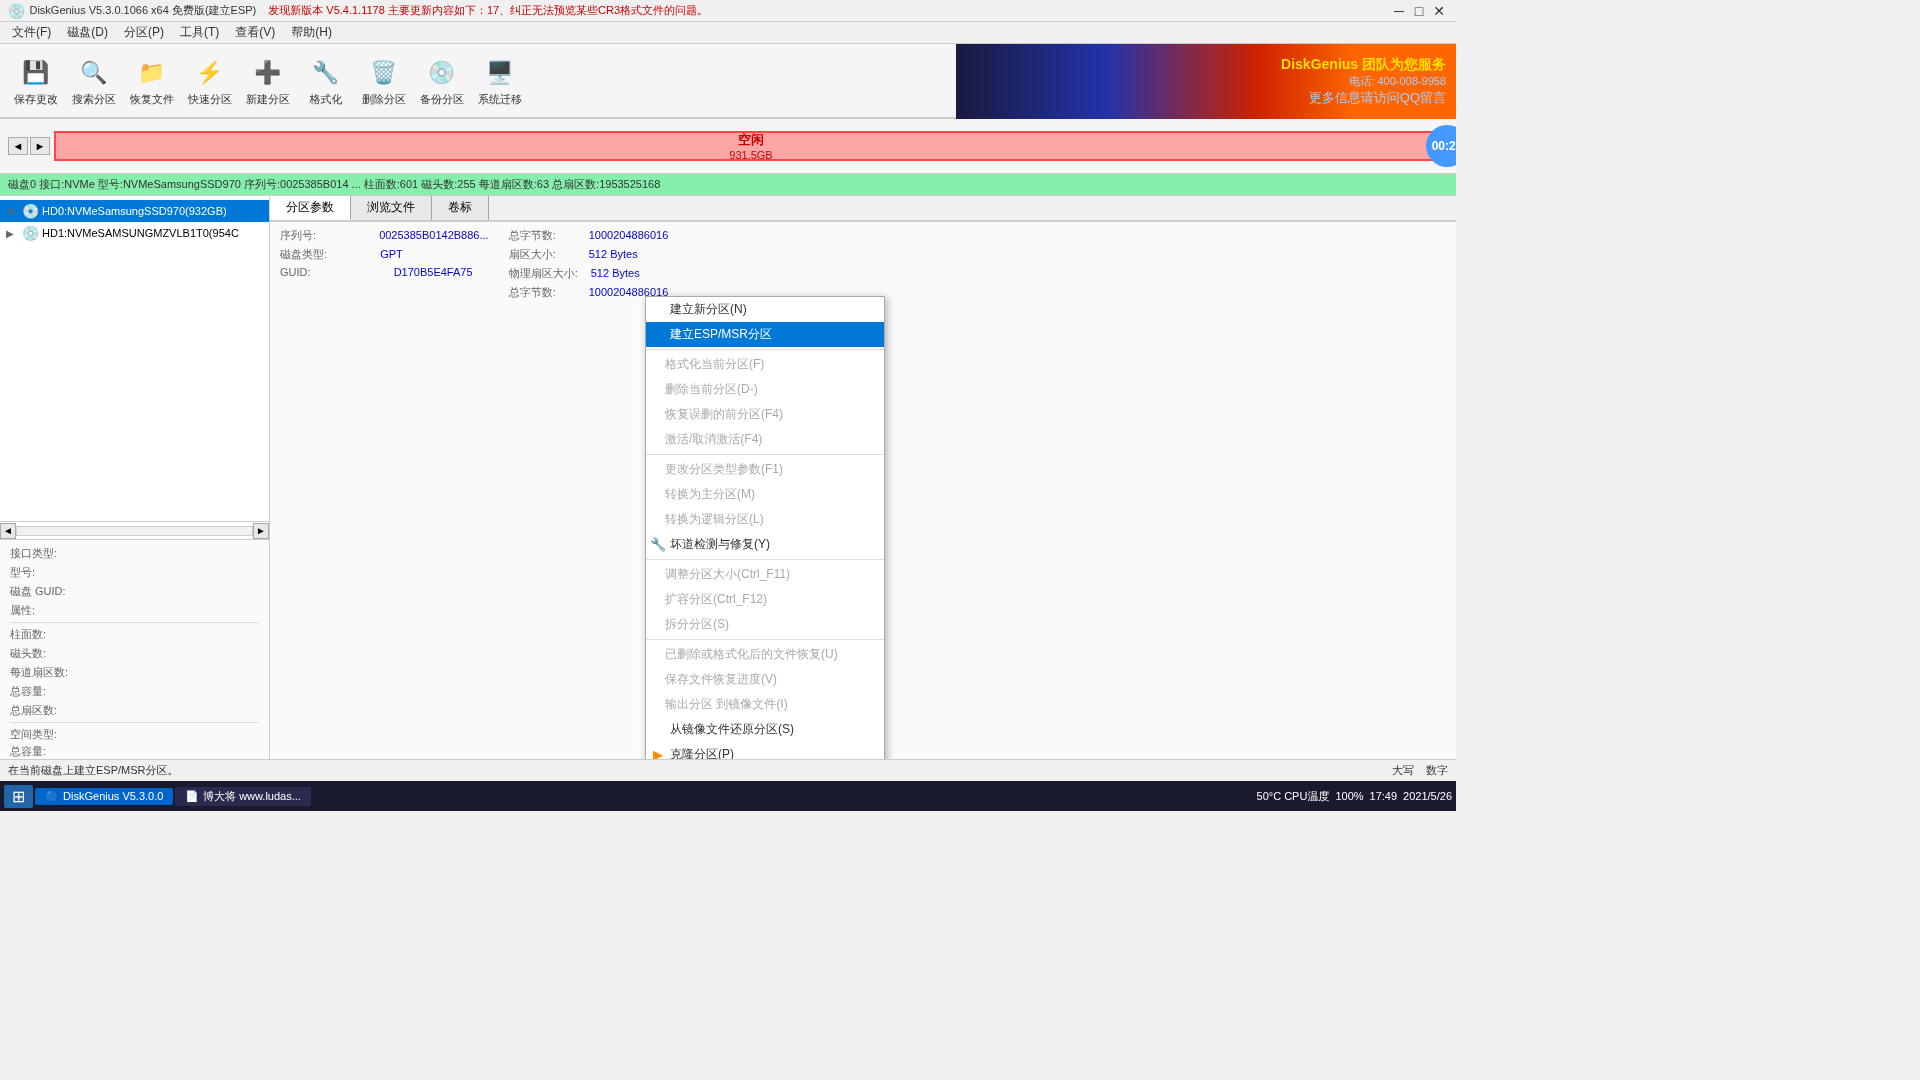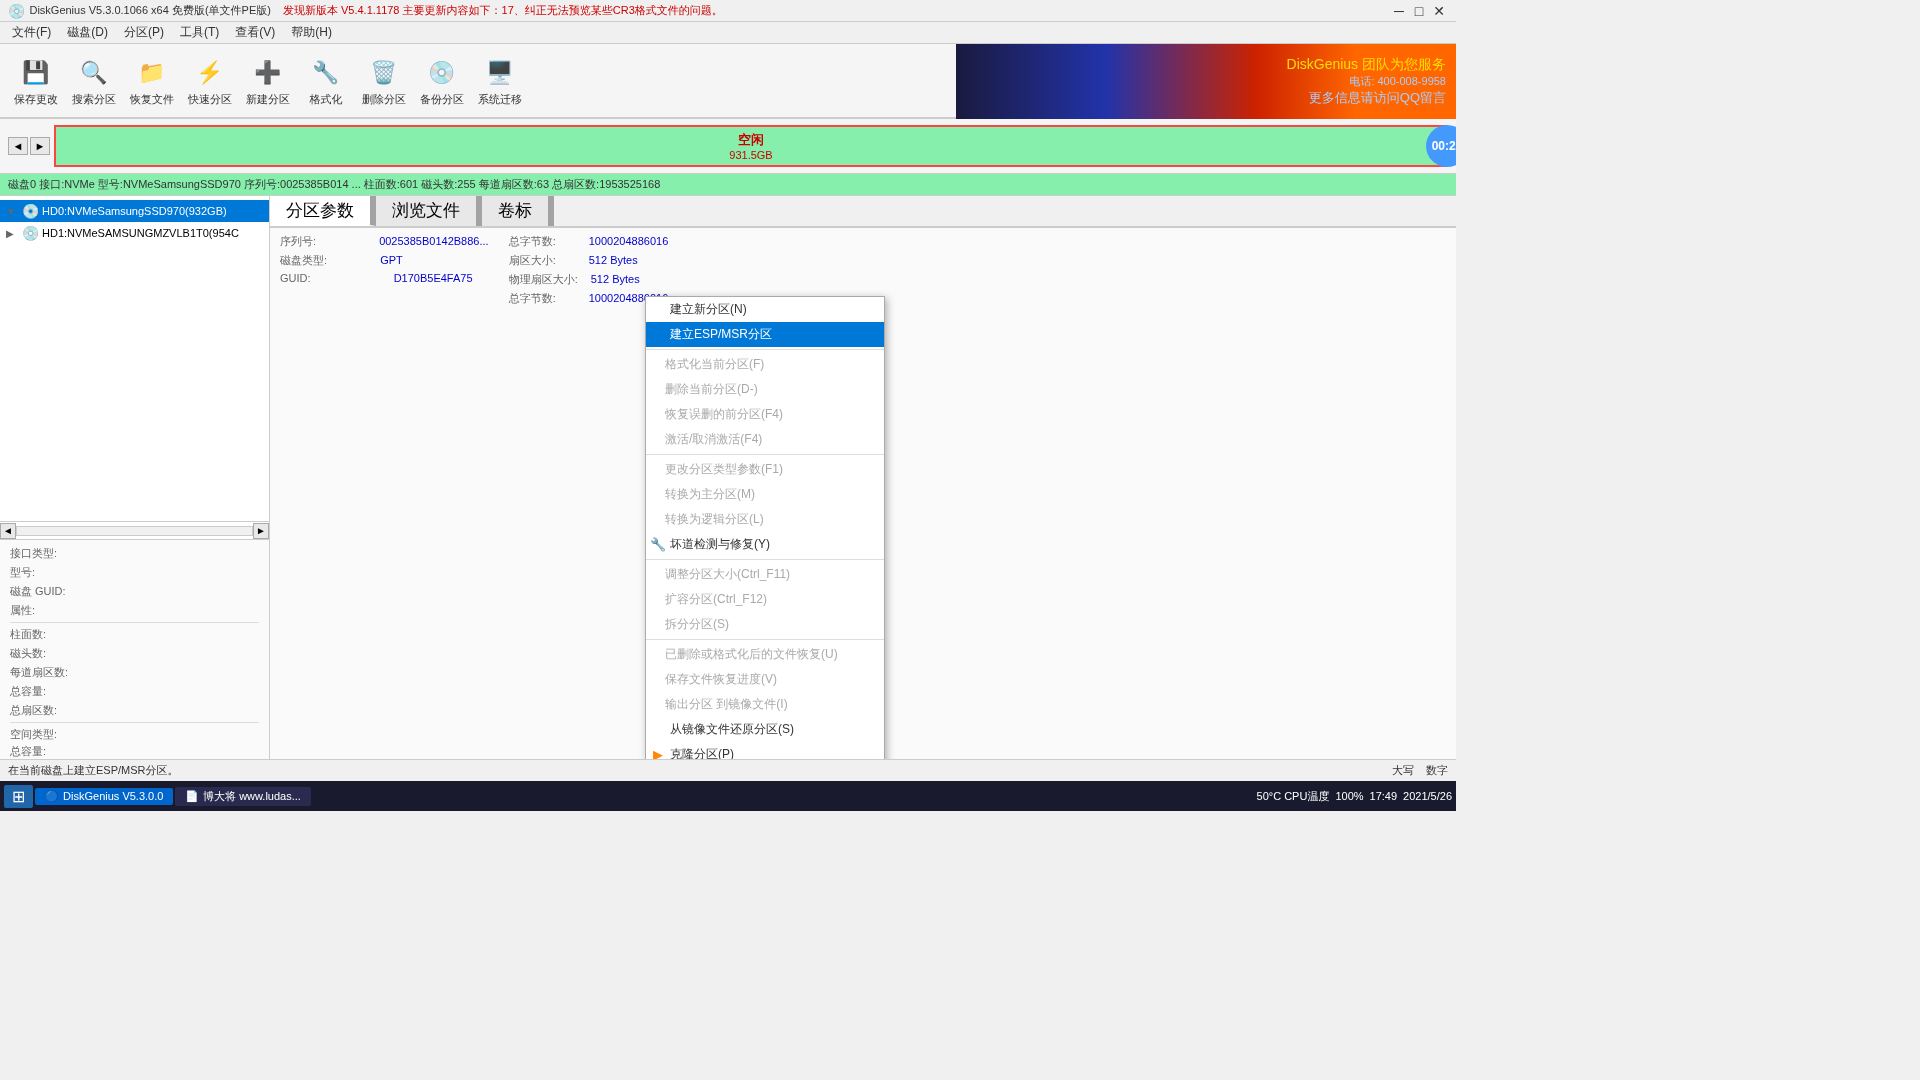--- a/index.html
+++ b/index.html
@@ -40,21 +40,21 @@
     .expander { width: 12px; font-size: 10px; color: #666; }
     
     
     .right-panel { flex: 1; background: white; display: flex; flex-direction: column; overflow: hidden; position: relative; }
     
     
     .disk-info-bar { background: #86efac; padding: 3px 8px; border-bottom: 1px solid #ccc; font-size: 11px; color: #333; }
     
     
     .partition-tabs { display: flex; border-bottom: 1px solid #ccc; background: #f0f0f0; }
-    .part-tab { padding: 3px 16px; border-right: 6px solid #a3a3a3; cursor: pointer; font-size: 17px; background: #e8e8e8; }
+    .part-tab { padding: 3px 16px; border-right: 1px solid #a3a3a3; cursor: pointer; font-size: 12px; background: #e8e8e8; }
     .part-tab.active { background: white; border-bottom: 1px solid white; }
 
     
     .partition-table { flex: 1; overflow: auto; }
     .partition-table table { width: 100%; border-collapse: collapse; font-size: 12px; }
     .partition-table th { background: #e8e8e8; border: 1px solid #ccc; padding: 3px 8px; text-align: left; font-weight: normal; white-space: nowrap; }
     .partition-table td { border: 1px solid #ddd; padding: 2px 8px; white-space: nowrap; }
     
     
     .context-menu { position: absolute; top: 100px; left: 375px; width: 240px; background: white; border: 1px solid #aaa; box-shadow: 2px 2px 8px rgba(0,0,0,0.3); z-index: 100; }
@@ -87,21 +87,21 @@
     .icon-delete { color: #cc2200; }
     .icon-backup { color: #2266aa; }
     .icon-sysimg { color: #445566; }
   </style>
 </head>
 <body>
 
 <div class="title-bar">
   <div class="title-bar-left">
     <span style="font-size:14px;">💿</span>
-    <span style="font-size:11px;">DiskGenius V5.3.0.1066 x64 免费版(单文件PE版)</span>
+    <span style="font-size:11px;">DiskGenius V5.3.0.1066 x64 免费版(建立ESP)</span>
     <span class="update-notice">发现新版本 V5.4.1.1178 主要更新内容如下：17、纠正无法预览某些CR3格式文件的问题。</span>
   </div>
   <div class="title-bar-right">
     <button class="title-btn">─</button>
     <button class="title-btn">□</button>
     <button class="title-btn close">✕</button>
   </div>
 </div>
 
 <div class="menu-bar">
@@ -146,33 +146,33 @@
     <div class="tool-icon icon-backup">💿</div>
     <div class="tool-label">备份分区</div>
   </div>
   <div class="tool-btn">
     <div class="tool-icon icon-sysimg">🖥️</div>
     <div class="tool-label">系统迁移</div>
   </div>
 
   <div class="banner" style="right:0;top:0;position:absolute;width:500px;height:75px;background:linear-gradient(90deg,#1a1a3e,#2233aa 30%,#cc2200 60%,#ff6600 80%);display:flex;align-items:center;overflow:hidden;">
     <div style="margin-left:20px;text-align:right;flex:1;padding-right:10px;">
-      <div style="color:#ffdd00;font-size:14px;font-weight:normal;">DiskGenius 团队为您服务</div>
+      <div style="color:#ffdd00;font-size:14px;font-weight:bold;">DiskGenius 团队为您服务</div>
       <div style="color:#aaccff;font-size:11px;">电话: 400-008-9958</div>
       <div style="color:#aaccff;font-size:13px;">更多信息请访问QQ留言</div>
     </div>
   </div>
 </div>
 
 <div class="disk-visual">
   <div class="nav-arrows">
     <button class="nav-btn">◄</button>
     <button class="nav-btn">►</button>
   </div>
-  <div style="flex:1;height:42px;border:2px solid #ff4444;background:#86efac;display:flex;align-items:center;justify-content:center;position:relative;">
+  <div style="flex:1;height:30px;border:2px solid #ff4444;background:#fca5a5;display:flex;align-items:center;justify-content:center;position:relative;">
     <div style="display:flex;flex-direction:column;align-items:center;">
       <span style="font-size:13px;color:#cc0000;font-weight:bold;">空闲</span>
       <span style="font-size:11px;color:#cc0000;">931.5GB</span>
     </div>
     <div style="position:absolute;right:-22px;top:50%;transform:translateY(-50%);background:#4499ff;border-radius:50%;width:42px;height:42px;display:flex;align-items:center;justify-content:center;color:white;font-size:12px;font-weight:bold;z-index:10;">00:22</div>
   </div>
 </div>
 
 <div class="disk-info-bar">
   <span>磁盘0 接口:NVMe 型号:NVMeSamsungSSD970 序列号:0025385B014 ... 柱面数:601 磁头数:255 每道扇区数:63 总扇区数:1953525168</span>

